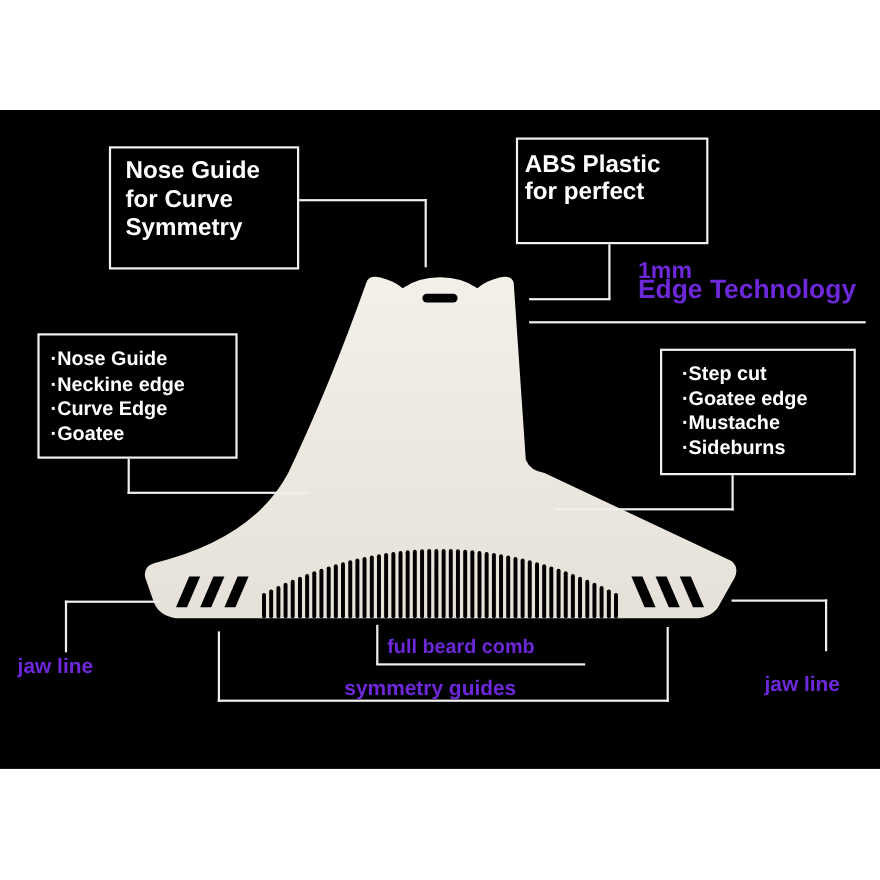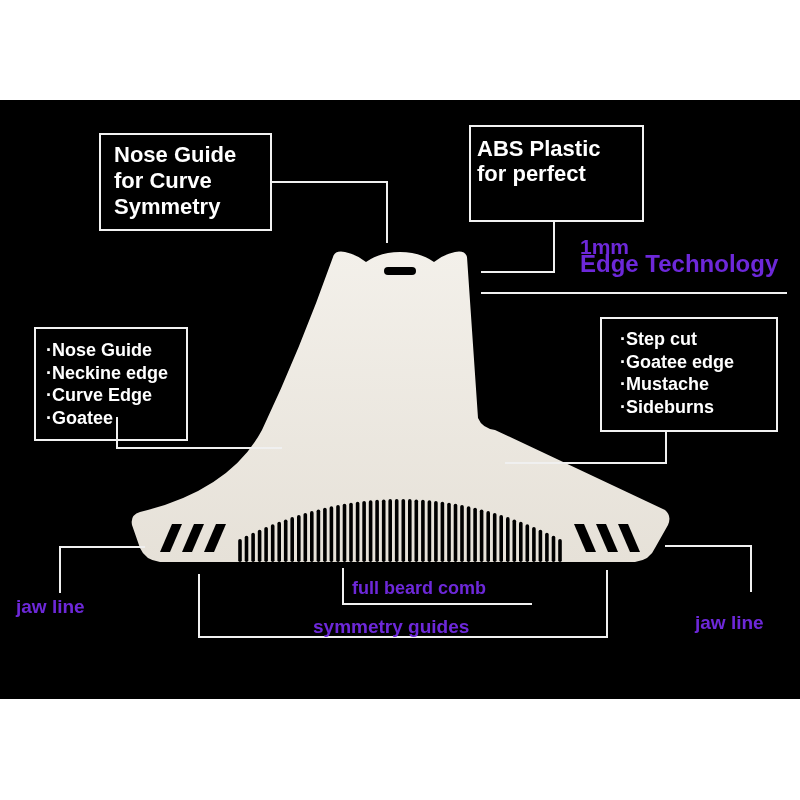--- a/index.html
+++ b/index.html
@@ -105,40 +105,40 @@
       <rect x="519.0" y="521.8" width="3.6" height="40.2" rx="1.8"></rect>
       <rect x="525.5" y="524.3" width="3.6" height="37.7" rx="1.8"></rect>
       <rect x="532.1" y="527.0" width="3.6" height="35.0" rx="1.8"></rect>
       <rect x="538.6" y="529.8" width="3.6" height="32.2" rx="1.8"></rect>
       <rect x="545.1" y="532.7" width="3.6" height="29.3" rx="1.8"></rect>
       <rect x="551.7" y="535.8" width="3.6" height="26.2" rx="1.8"></rect>
       <rect x="558.2" y="539.0" width="3.6" height="23.0" rx="1.8"></rect>
     </g>
 </svg>
 
-<div class="box box-title" style="left:99px; top:133px; width:173px; height:98px; padding:7px 0 0 13px;">
+<div class="box box-title" style="left:99px; top:133px; width:173px; height:112px; padding:7px 0 0 13px;">
   <div>Nose Guide</div>
   <div>for Curve</div>
   <div>Symmetry</div>
 </div>
 <div class="line" style="left:272px; top:181px; width:116px; height:2px;"></div>
 <div class="line" style="left:386px; top:181px; width:2px; height:62px;"></div>
 
 <div class="box box-title" style="left:469px; top:125px; width:175px; height:97px; padding:9px 0 0 6px; line-height:25px;">
   <div>ABS Plastic</div>
   <div>for perfect</div>
 </div>
 <div class="line" style="left:553px; top:222px; width:2px; height:50px;"></div>
 <div class="line" style="left:481px; top:271px; width:74px; height:2px;"></div>
 
 <div class="label" style="left:580px; top:235px; font-size:21px;">1mm</div>
 <div class="label" style="left:580px; top:250px; font-size:24px;">Edge Technology</div>
 <div class="line" style="left:481px; top:292px; width:306px; height:2px;"></div>
 
-<div class="box box-list" style="left:34px; top:303px; width:154px; height:114px; padding:10px 0 0 10px;margin-top:24px;">
+<div class="box box-list" style="left:34px; top:303px; width:182px; height:114px; padding:10px 0 0 10px;">
   <div>·Nose Guide</div>
   <div>·Neckine edge</div>
   <div>·Curve Edge</div>
   <div>·Goatee</div>
 </div>
 <div class="line" style="left:116px; top:417px; width:2px; height:32px;"></div>
 <div class="line" style="left:116px; top:447px; width:166px; height:2px;"></div>
 
 <div class="box box-list" style="left:600px; top:317px; width:178px; height:115px; padding:9px 0 0 18px;">
   <div>·Step cut</div>

